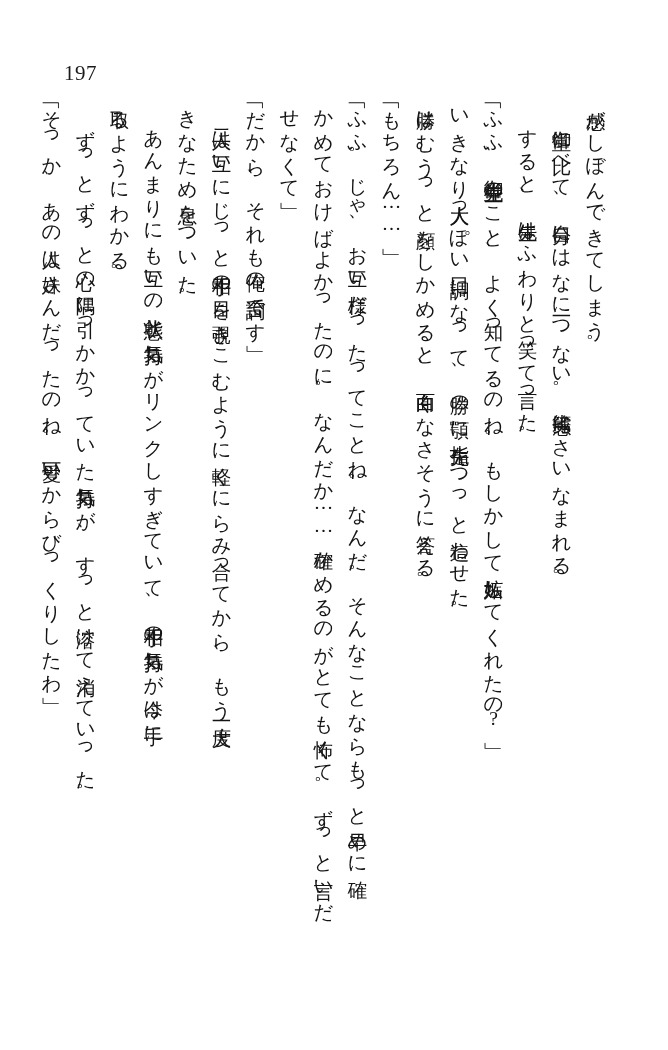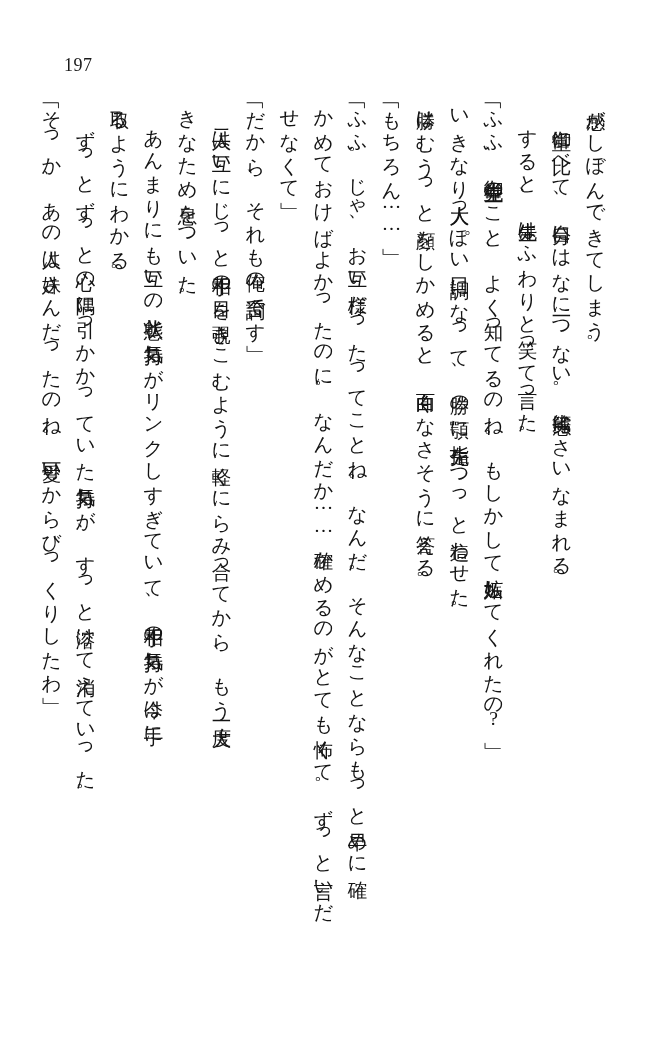--- a/index.html
+++ b/index.html
@@ -18,23 +18,23 @@
   .page {
     position: absolute;
     top: 0;
     left: 0;
     width: 668px;
     height: 1050px;
     background: #ffffff;
   }
   .page-number {
     position: absolute;
-    top: 55px;
+    top: 61px;
     left: 64px;
-    font-size: 18px;
+    font-size: 21px;
     letter-spacing: 0.5px;
     color: #1a1a1a;
     font-family: "Liberation Serif", "DejaVu Serif", serif;
   }
   .text-block {
     position: absolute;
     top: 96px;
     right: 56px;
     height: 930px;
     width: 560px;

